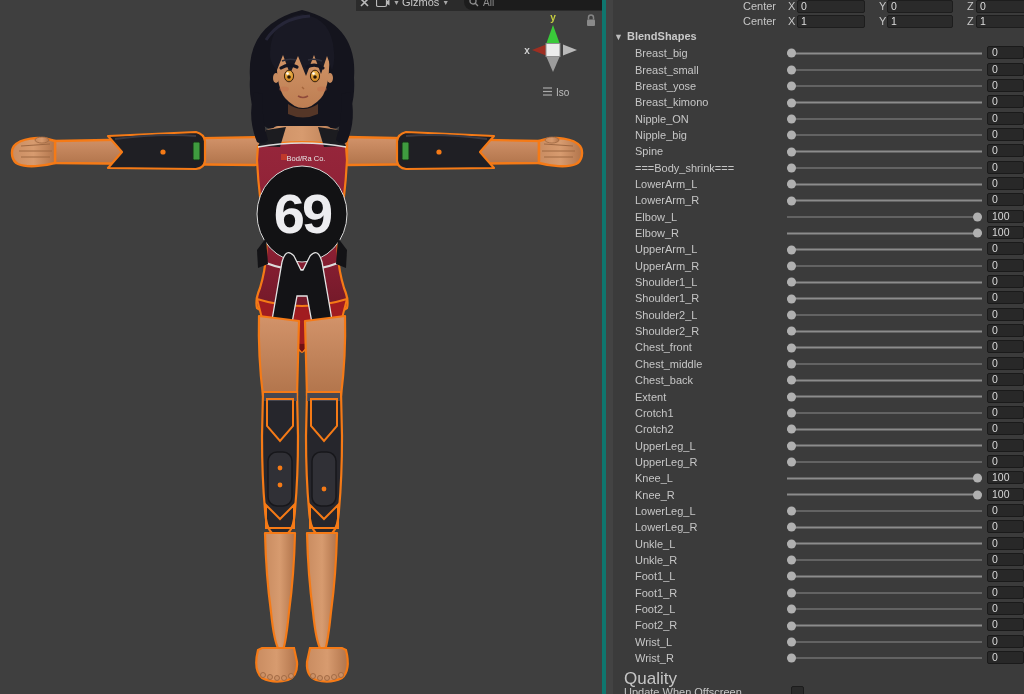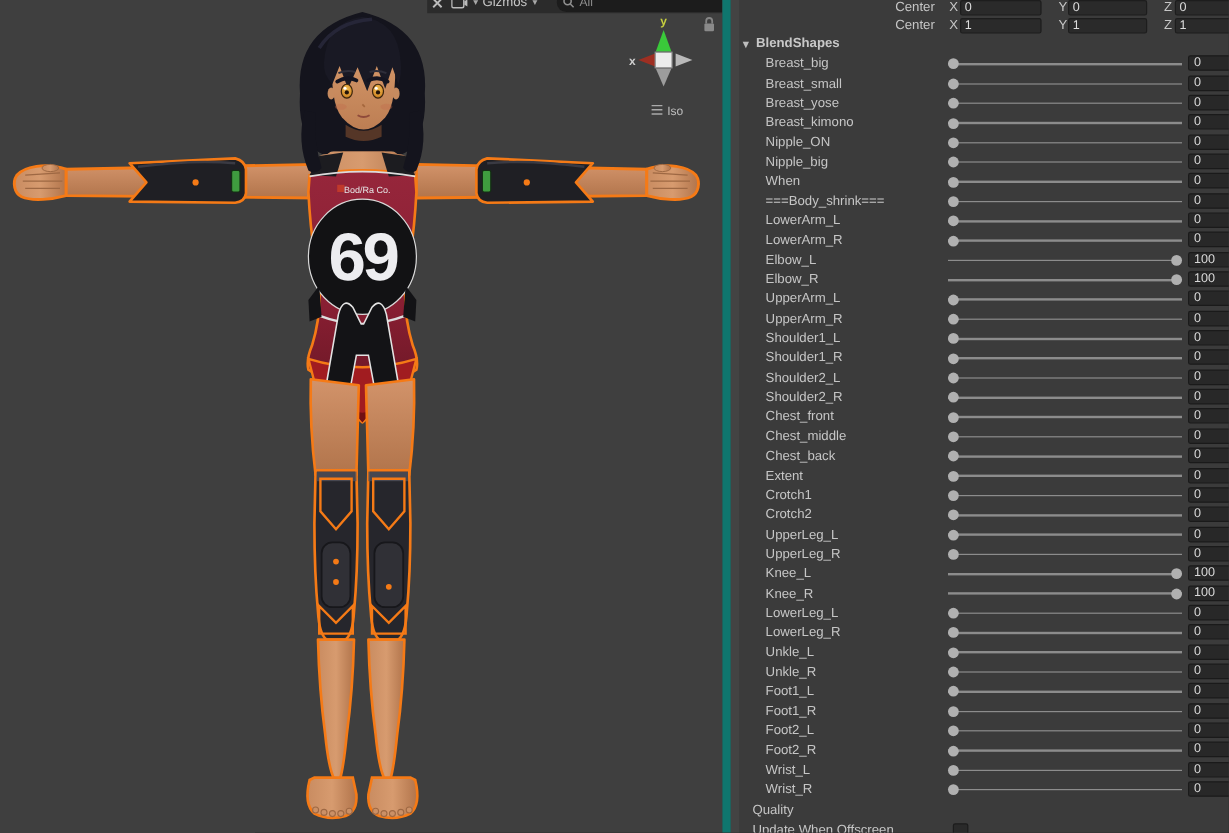--- a/index.html
+++ b/index.html
@@ -13,38 +13,38 @@
   .scene { position:absolute; left:0; top:0; width:602px; height:694px; background:#3F3F3F; overflow:hidden; }
   .scene-toolbar { position:absolute; left:320px; top:0; width:282px; height:11px; background:#2B2B2B; overflow:hidden;margin-left:36px; }
   .tb-item { position:absolute; top:-7px; height:18px; display:flex; align-items:center; color:#C8C8C8; font-size:11px; }
   .tb-caret { font-size:7px; color:#A8A8A8; margin-left:3px; }
   .tb-search { position:absolute; left:108px; top:-6px; width:170px; height:16px; background:#1C1C1C; border-radius:8px; display:flex; align-items:center; padding-left:5px; color:#8F8F8F; font-size:10px; }
   .tb-search .mag { margin-right:4px; }
   
   .gizmo { position:absolute; left:518px; top:8px; }
   .lock { position:absolute; left:584px; top:13px; }
   
-  .inspector { position:absolute; left:602px; top:0; width:422px; height:694px; background:#3B3B3B; border-left:7px solid #0f766e; }
+  .inspector { position:absolute; left:602px; top:0; width:422px; height:694px; background:#3B3B3B; border-left:4px solid #0f766e; }
   .scroll-strip { position:absolute; left:0; top:0; bottom:0; width:7px; background:#434343; }
   .bounds-row { position:absolute; left:0; right:0; height:13px; }
   .bounds-row .blabel { position:absolute; left:104px; width:66px; text-align:right; color:#C6C6C6; font-size:11px; line-height:13px; }
   .bounds-row .axis { position:absolute; color:#C6C6C6; font-size:11px; line-height:13px; }
   .nfield { position:absolute; height:13px; background:#2A2A2A; border:1px solid #1D1D1D; border-radius:2px; color:#DCDCDC; font-size:10.5px; line-height:11px; padding-left:3px; }
   .bs-header { position:absolute; top:29px; left:0; right:0; height:16px; }
   .bs-header .tri { position:absolute; left:8px; top:3px; font-size:9px; color:#BDBDBD; }
   .bs-header .htitle { position:absolute; left:21px; top:1px; font-size:11px; font-weight:bold; color:#C8C8C8; }
   .bs-rows { position:absolute; top:45.3px; left:0; right:0; }
   .bs-row { position:relative; height:16.35px; }
   .bs-label { position:absolute; left:29px; top:2px; font-size:11px; color:#C6C6C6; white-space:nowrap; }
   .bs-slider { position:absolute; left:181px; top:50%; width:195px; height:9px; transform:translateY(-50%); }
   .bs-track { position:absolute; left:0; right:0; top:3.7px; height:1.6px; background:#8C8C8C; }
   .bs-knob { position:absolute; top:0; width:9px; height:9px; border-radius:50%; background:#B0B0B0; }
   .bs-value { position:absolute; left:381px; top:1px; width:37px; height:13px; background:#282828; border:1px solid #1A1A1A; border-radius:2px; color:#D8D8D8; font-size:10.5px; line-height:11px; padding-left:4px; }
   .quality-row { position:absolute; top:668px; left:0; right:0; height:15px; }
-  .q-label { position:absolute; left:18px; top:1px; font-size:11px; color:#C6C6C6; }
+  .q-label { position:absolute; left:18px; top:1px; font-size:17px; color:#C6C6C6; }
   .q-dd { position:absolute; left:185px; top:0; width:236px; height:14px; background:#515151; border:1px solid #303030; border-radius:2px; color:#E3E3E3; font-size:10.5px; line-height:12px; padding-left:5px; }
   .q-dd .dd-caret { position:absolute; right:4px; top:3px; font-size:7px; color:#C9C9C9; }
   .offscreen-row { position:absolute; top:684px; left:0; right:0; height:16px; }
   .o-label { position:absolute; left:18px; top:2px; font-size:11px; color:#C6C6C6; white-space:nowrap; }
   .o-check { position:absolute; left:185px; top:2px; width:13px; height:13px; background:#2A2A2A; border:1px solid #1C1C1C; border-radius:2px; }
 </style>
 </head>
 <body>
 
 <div class="app">
@@ -323,21 +323,21 @@
   <div class="bs-row">
     <span class="bs-label">Nipple_big</span>
     <div class="bs-slider">
       <div class="bs-track"></div>
       <div class="bs-knob" style="left: 0px;"></div>
     </div>
     <span class="bs-value">0</span>
   </div>
 
   <div class="bs-row">
-    <span class="bs-label">When</span>
+    <span class="bs-label">Spine</span>
     <div class="bs-slider">
       <div class="bs-track"></div>
       <div class="bs-knob" style="left: 0px;"></div>
     </div>
     <span class="bs-value">0</span>
   </div>
 
   <div class="bs-row">
     <span class="bs-label">===Body_shrink===</span>
     <div class="bs-slider">

